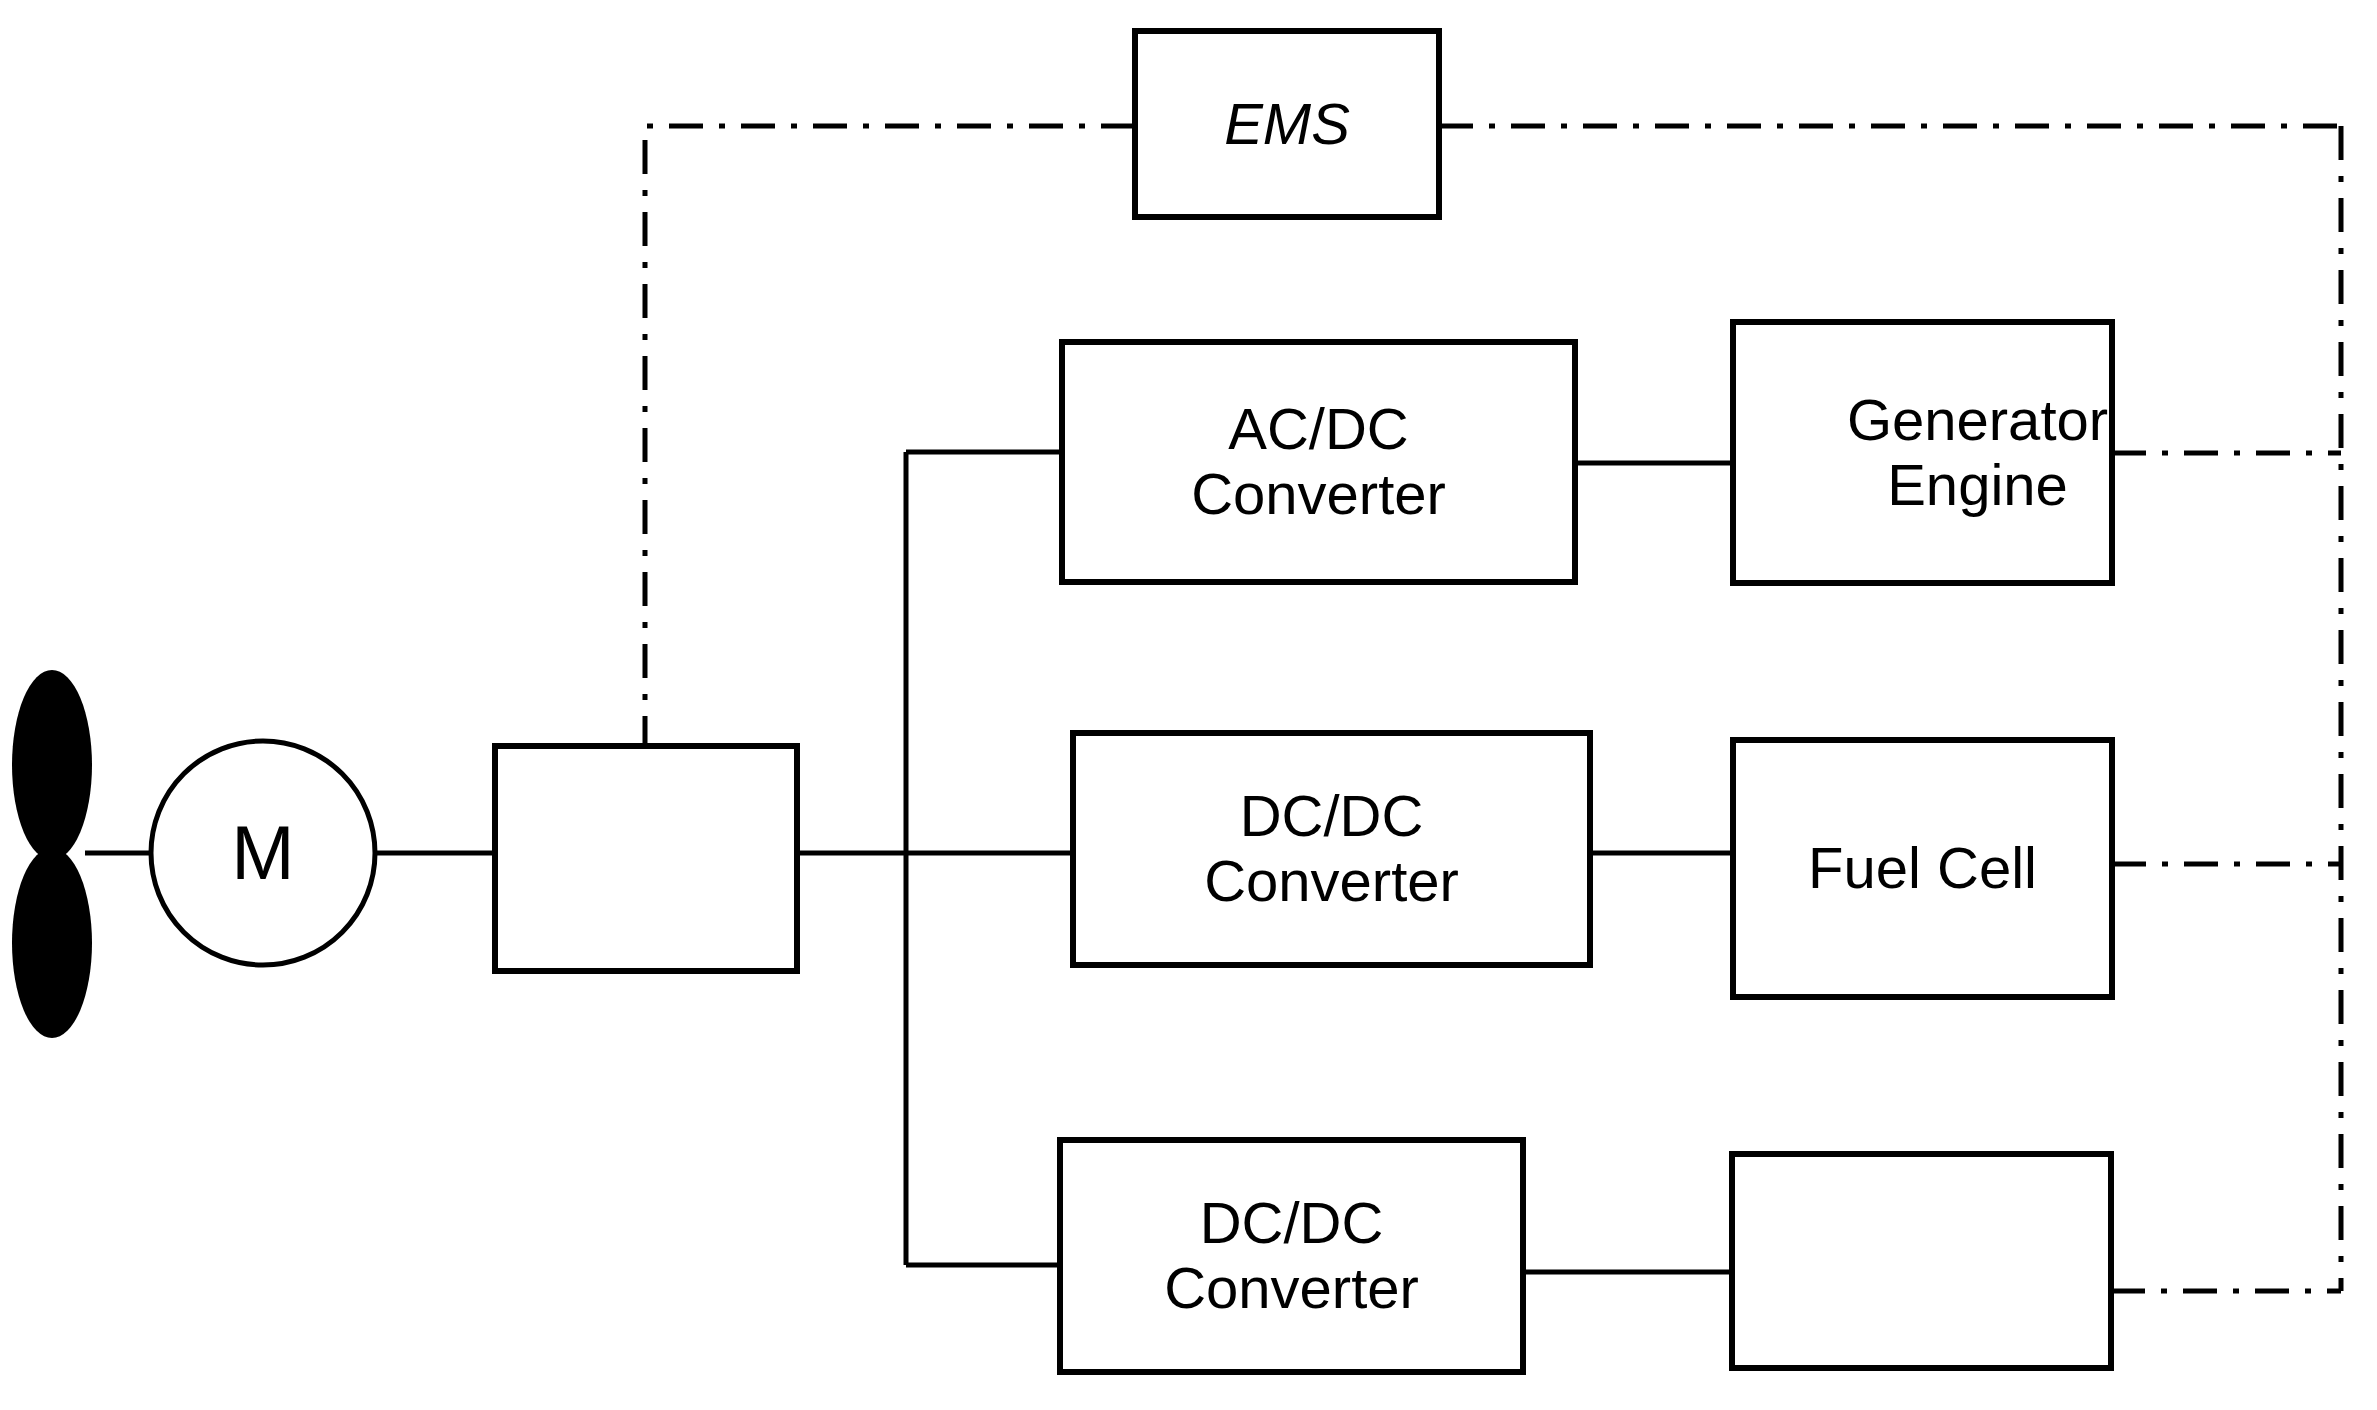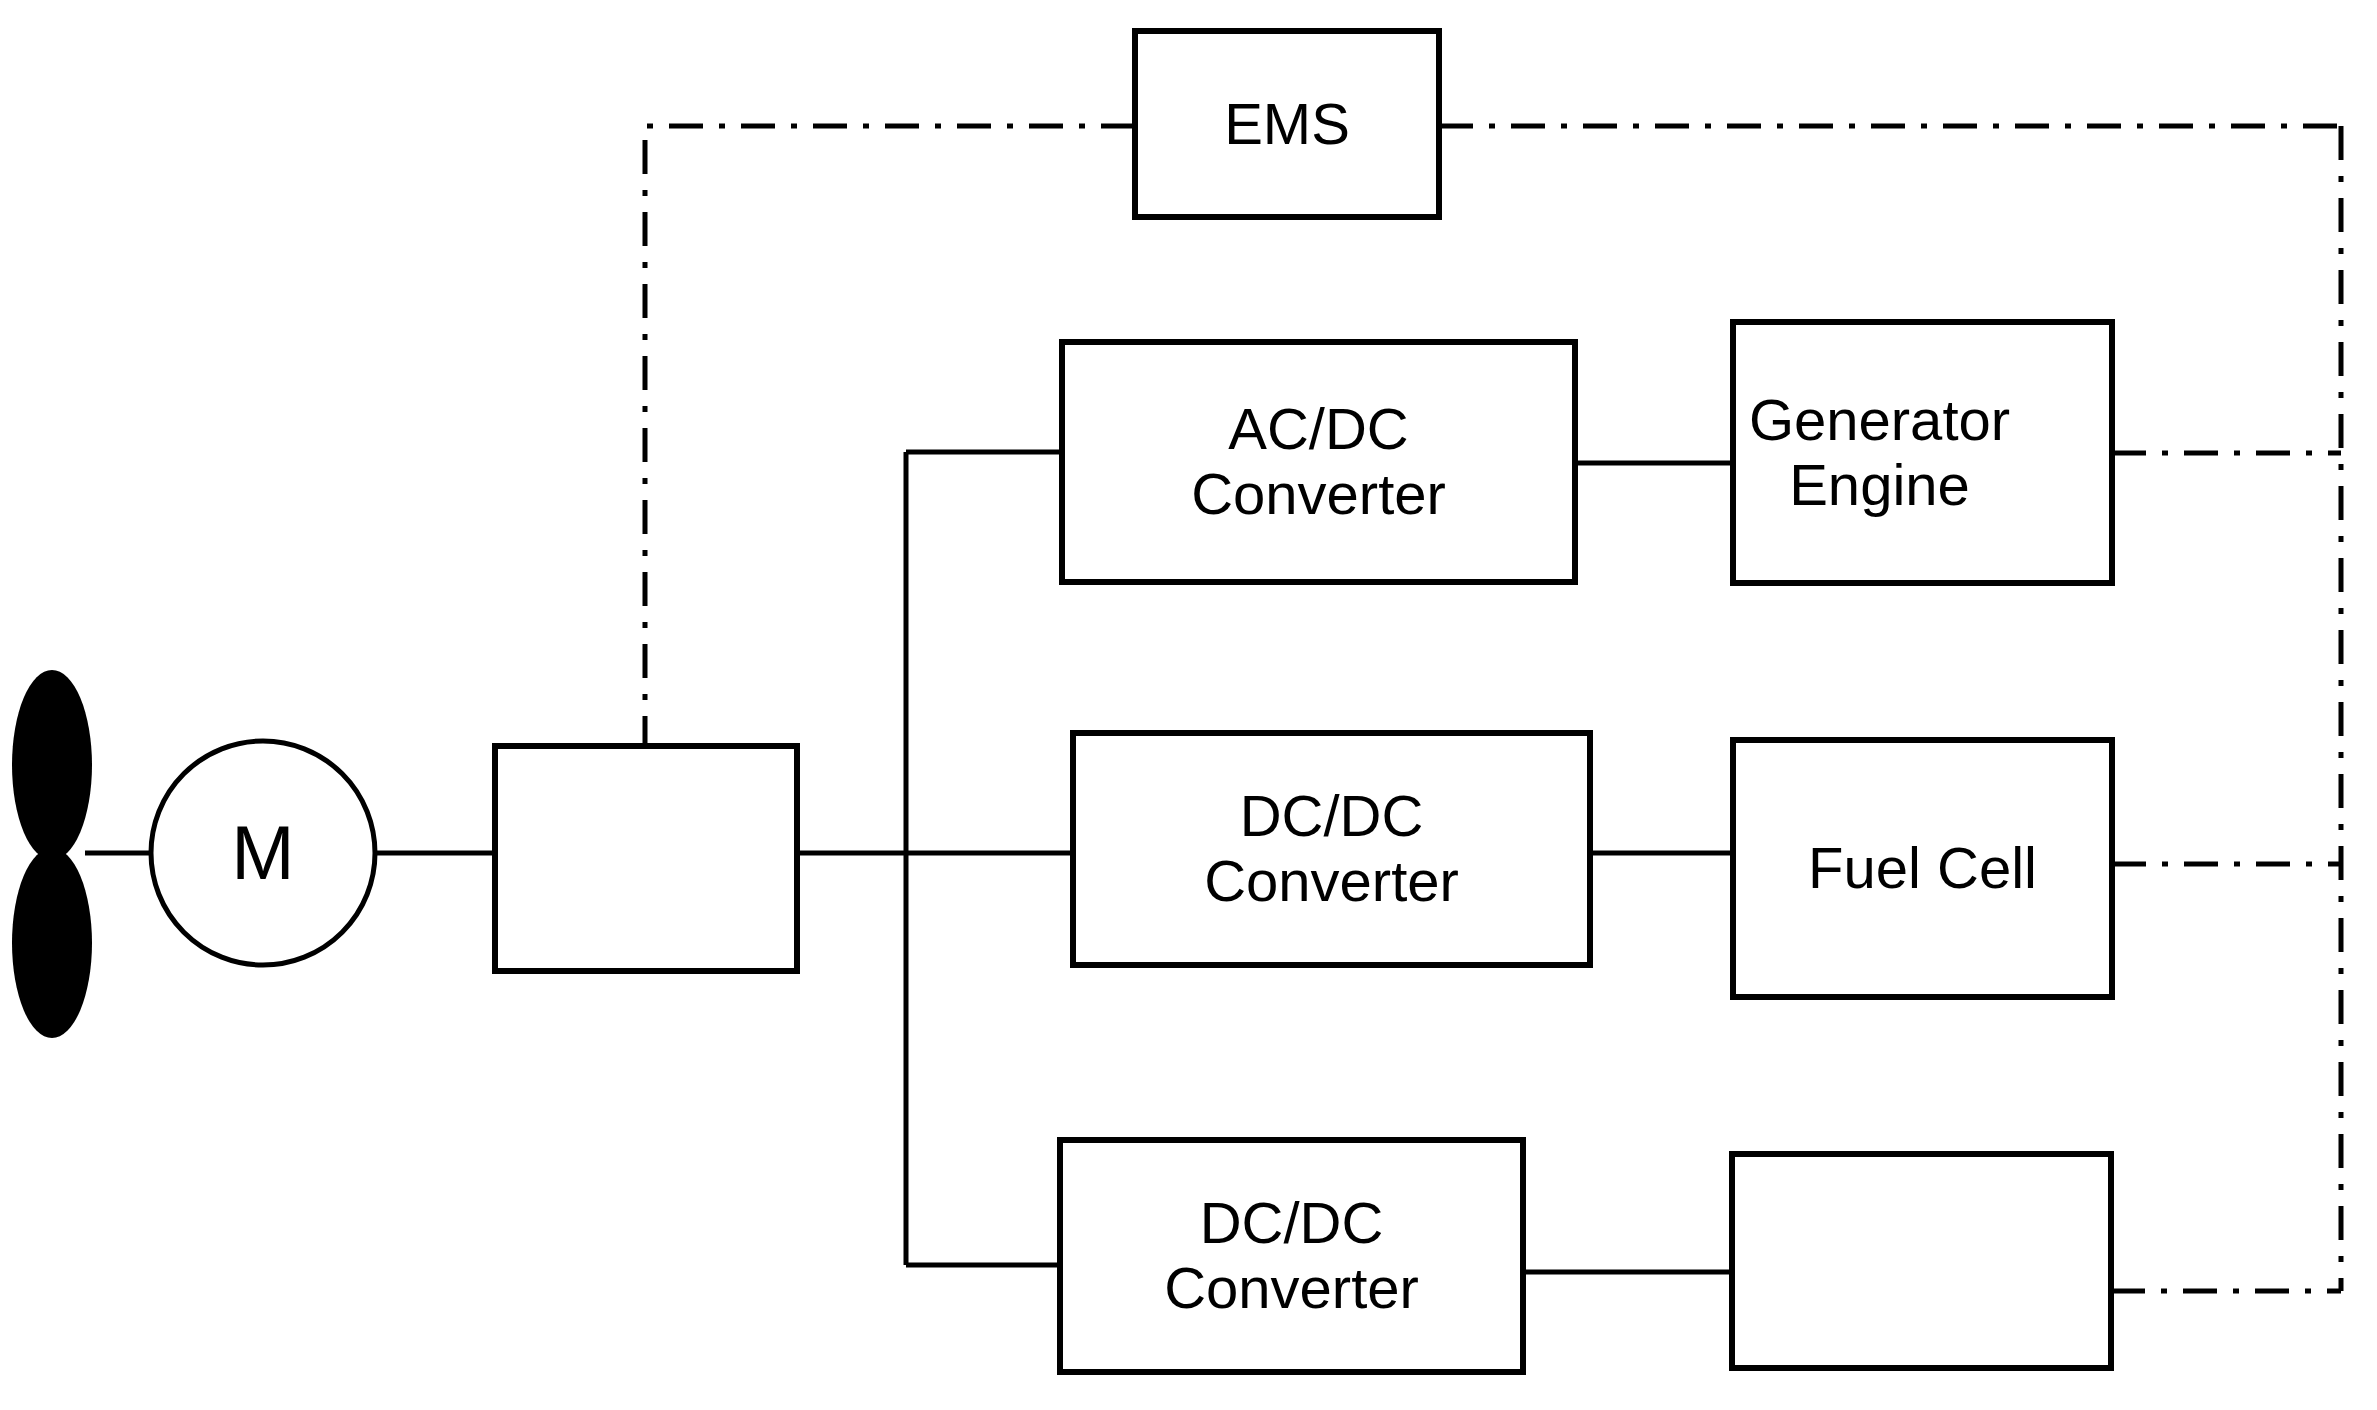--- a/index.html
+++ b/index.html
@@ -97,30 +97,30 @@
       <path d="M 2341 126 L 2341 1291"></path>
 
       <path d="M 2112 453 L 2341 453"></path>
 
       <path d="M 2112 864 L 2341 864"></path>
 
       <path d="M 2111 1291 L 2341 1291"></path>
     </g>
   </svg>
 
-  <div class="node-label lbl-big" style="left:1135px; top:31px; width:304px; height:186px;">
+  <div class="node-label lbl-big" style="left:1135px; top:31px; width:304px; height:186px;font-style:italic;">
     <span>EMS</span>
   </div>
 
   <div class="node-label lbl-big" style="left:1062px; top:342px; width:513px; height:240px;">
     <span>AC/DC</span>
     <span>Converter</span>
   </div>
 
-  <div class="node-label lbl-big" style="left:1690px; top:322px; width:379px; height:261px;">
+  <div class="node-label lbl-big" style="left:1788px; top:322px; width:379px; height:261px;">
     <span>Generator</span>
     <span>Engine</span>
   </div>
 
 
   <div class="node-label lbl-big" style="left:1073px; top:733px; width:517px; height:232px;">
     <span>DC/DC</span>
     <span>Converter</span>
   </div>
 

